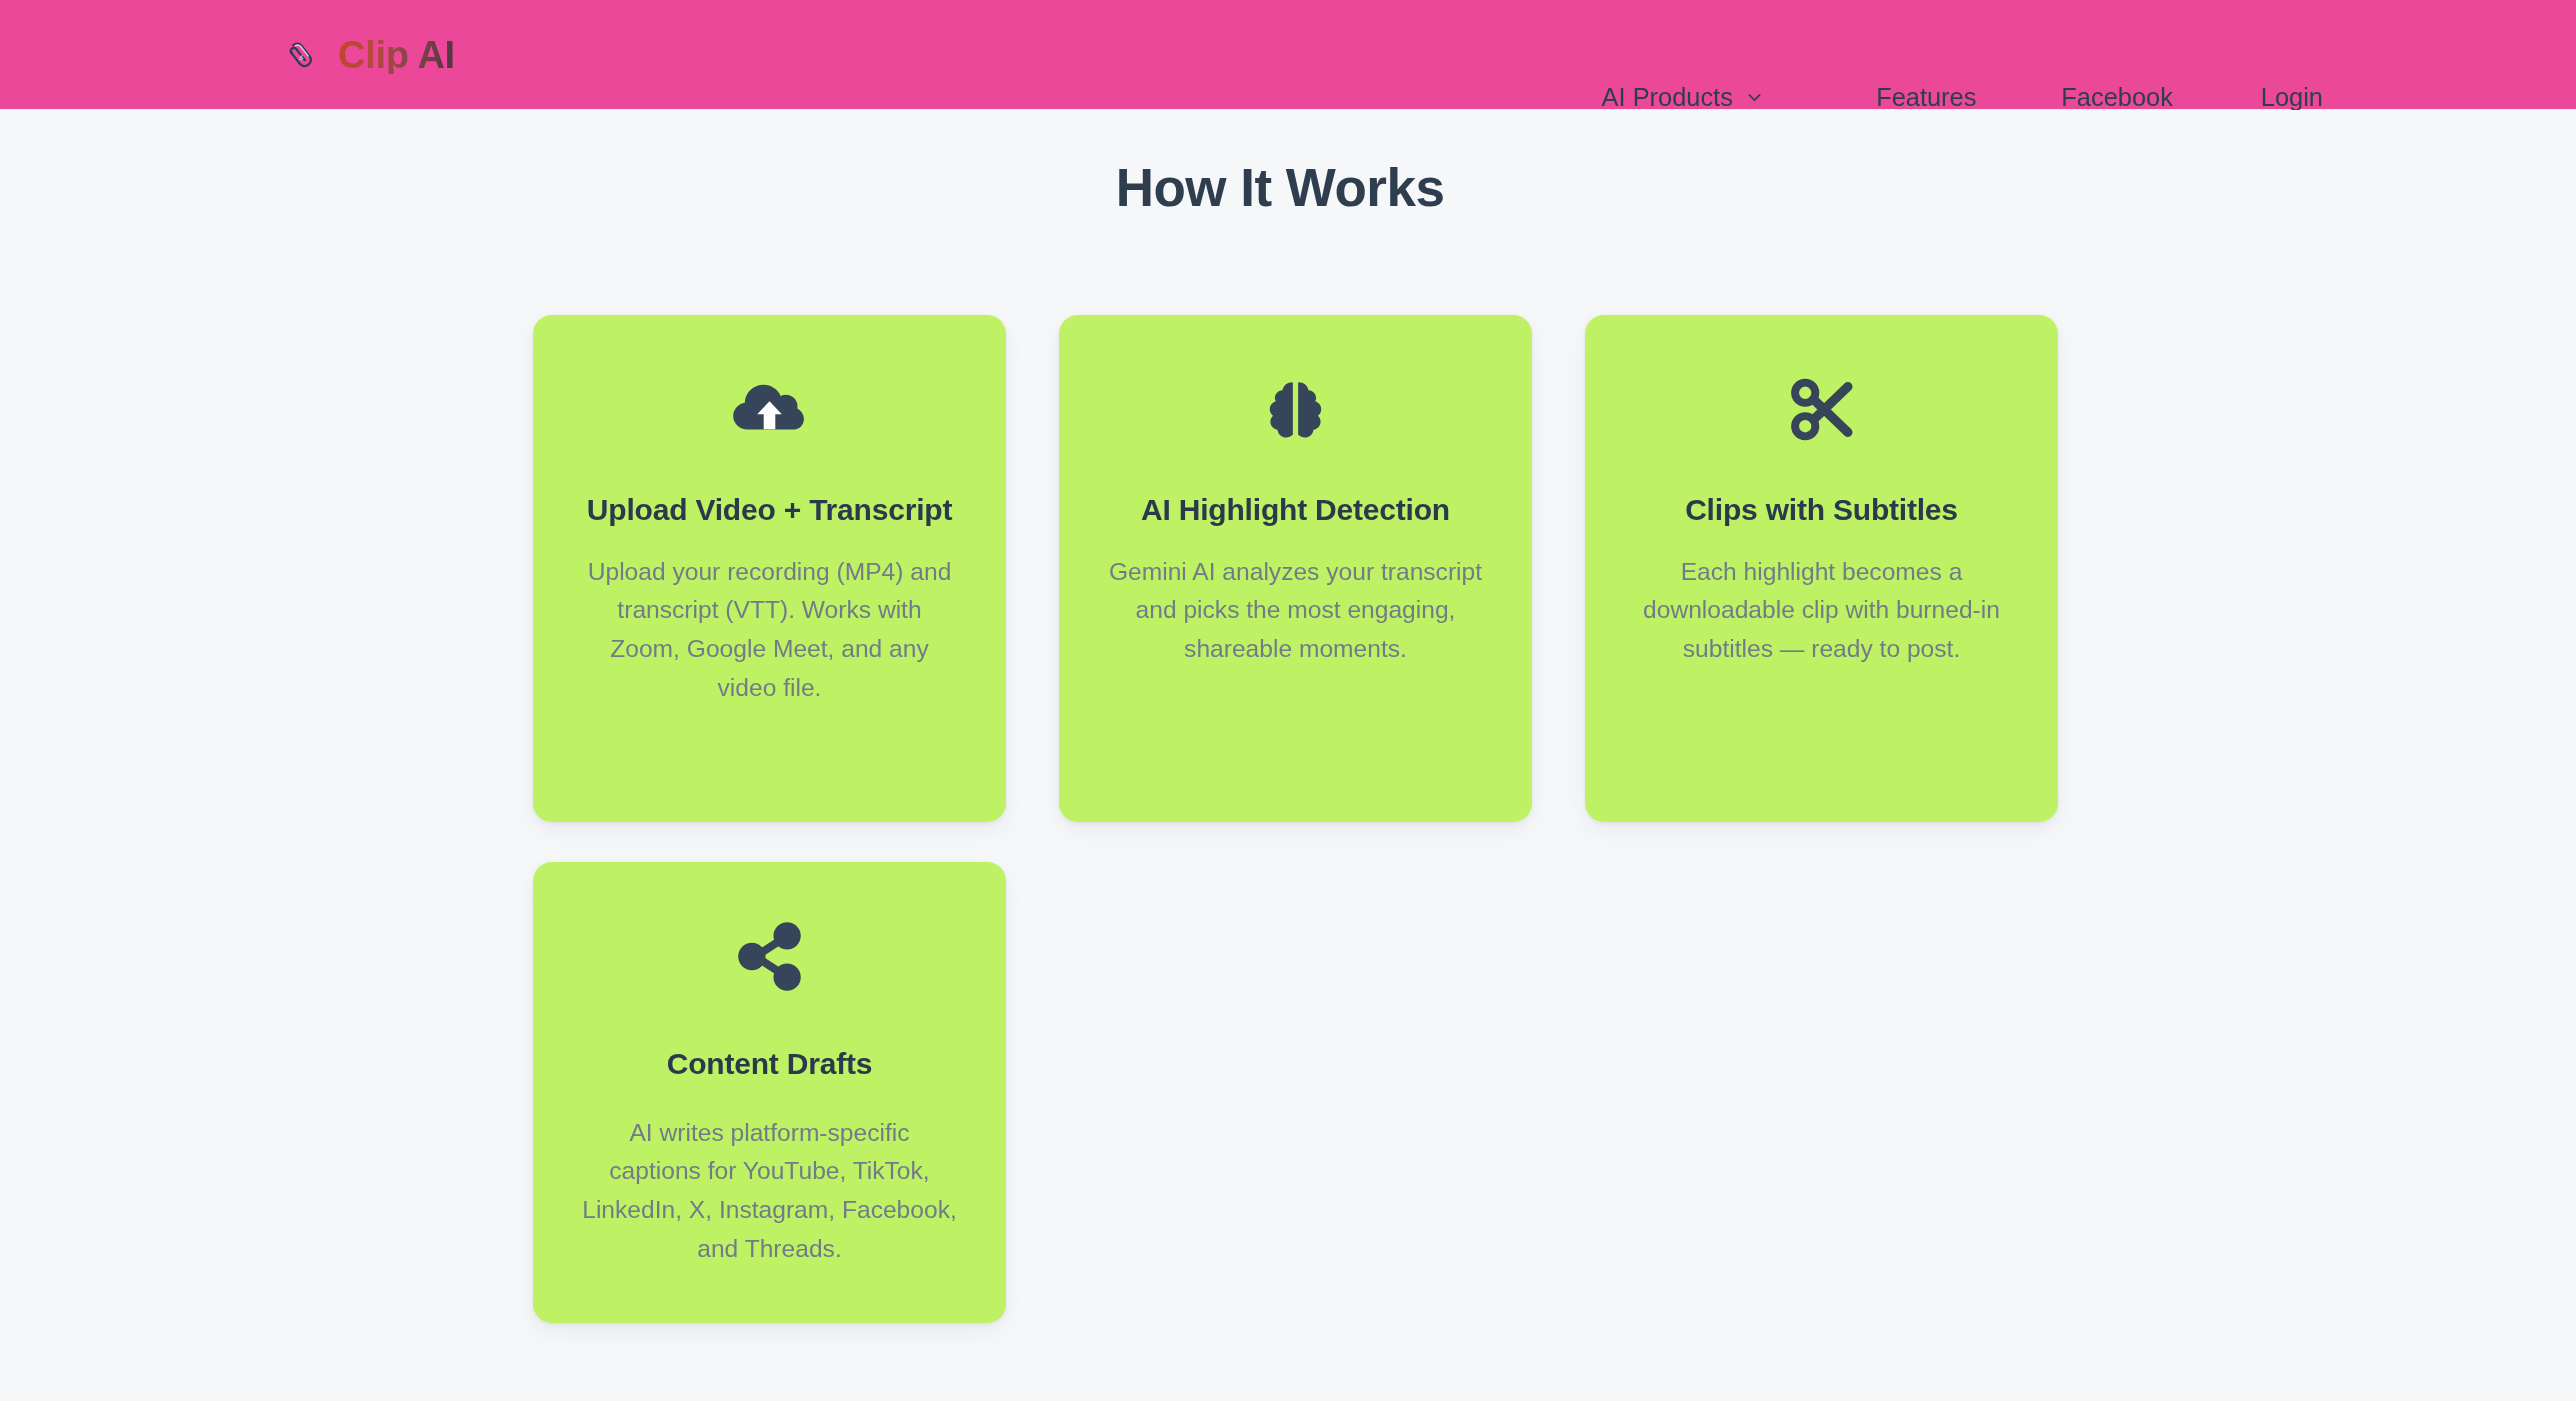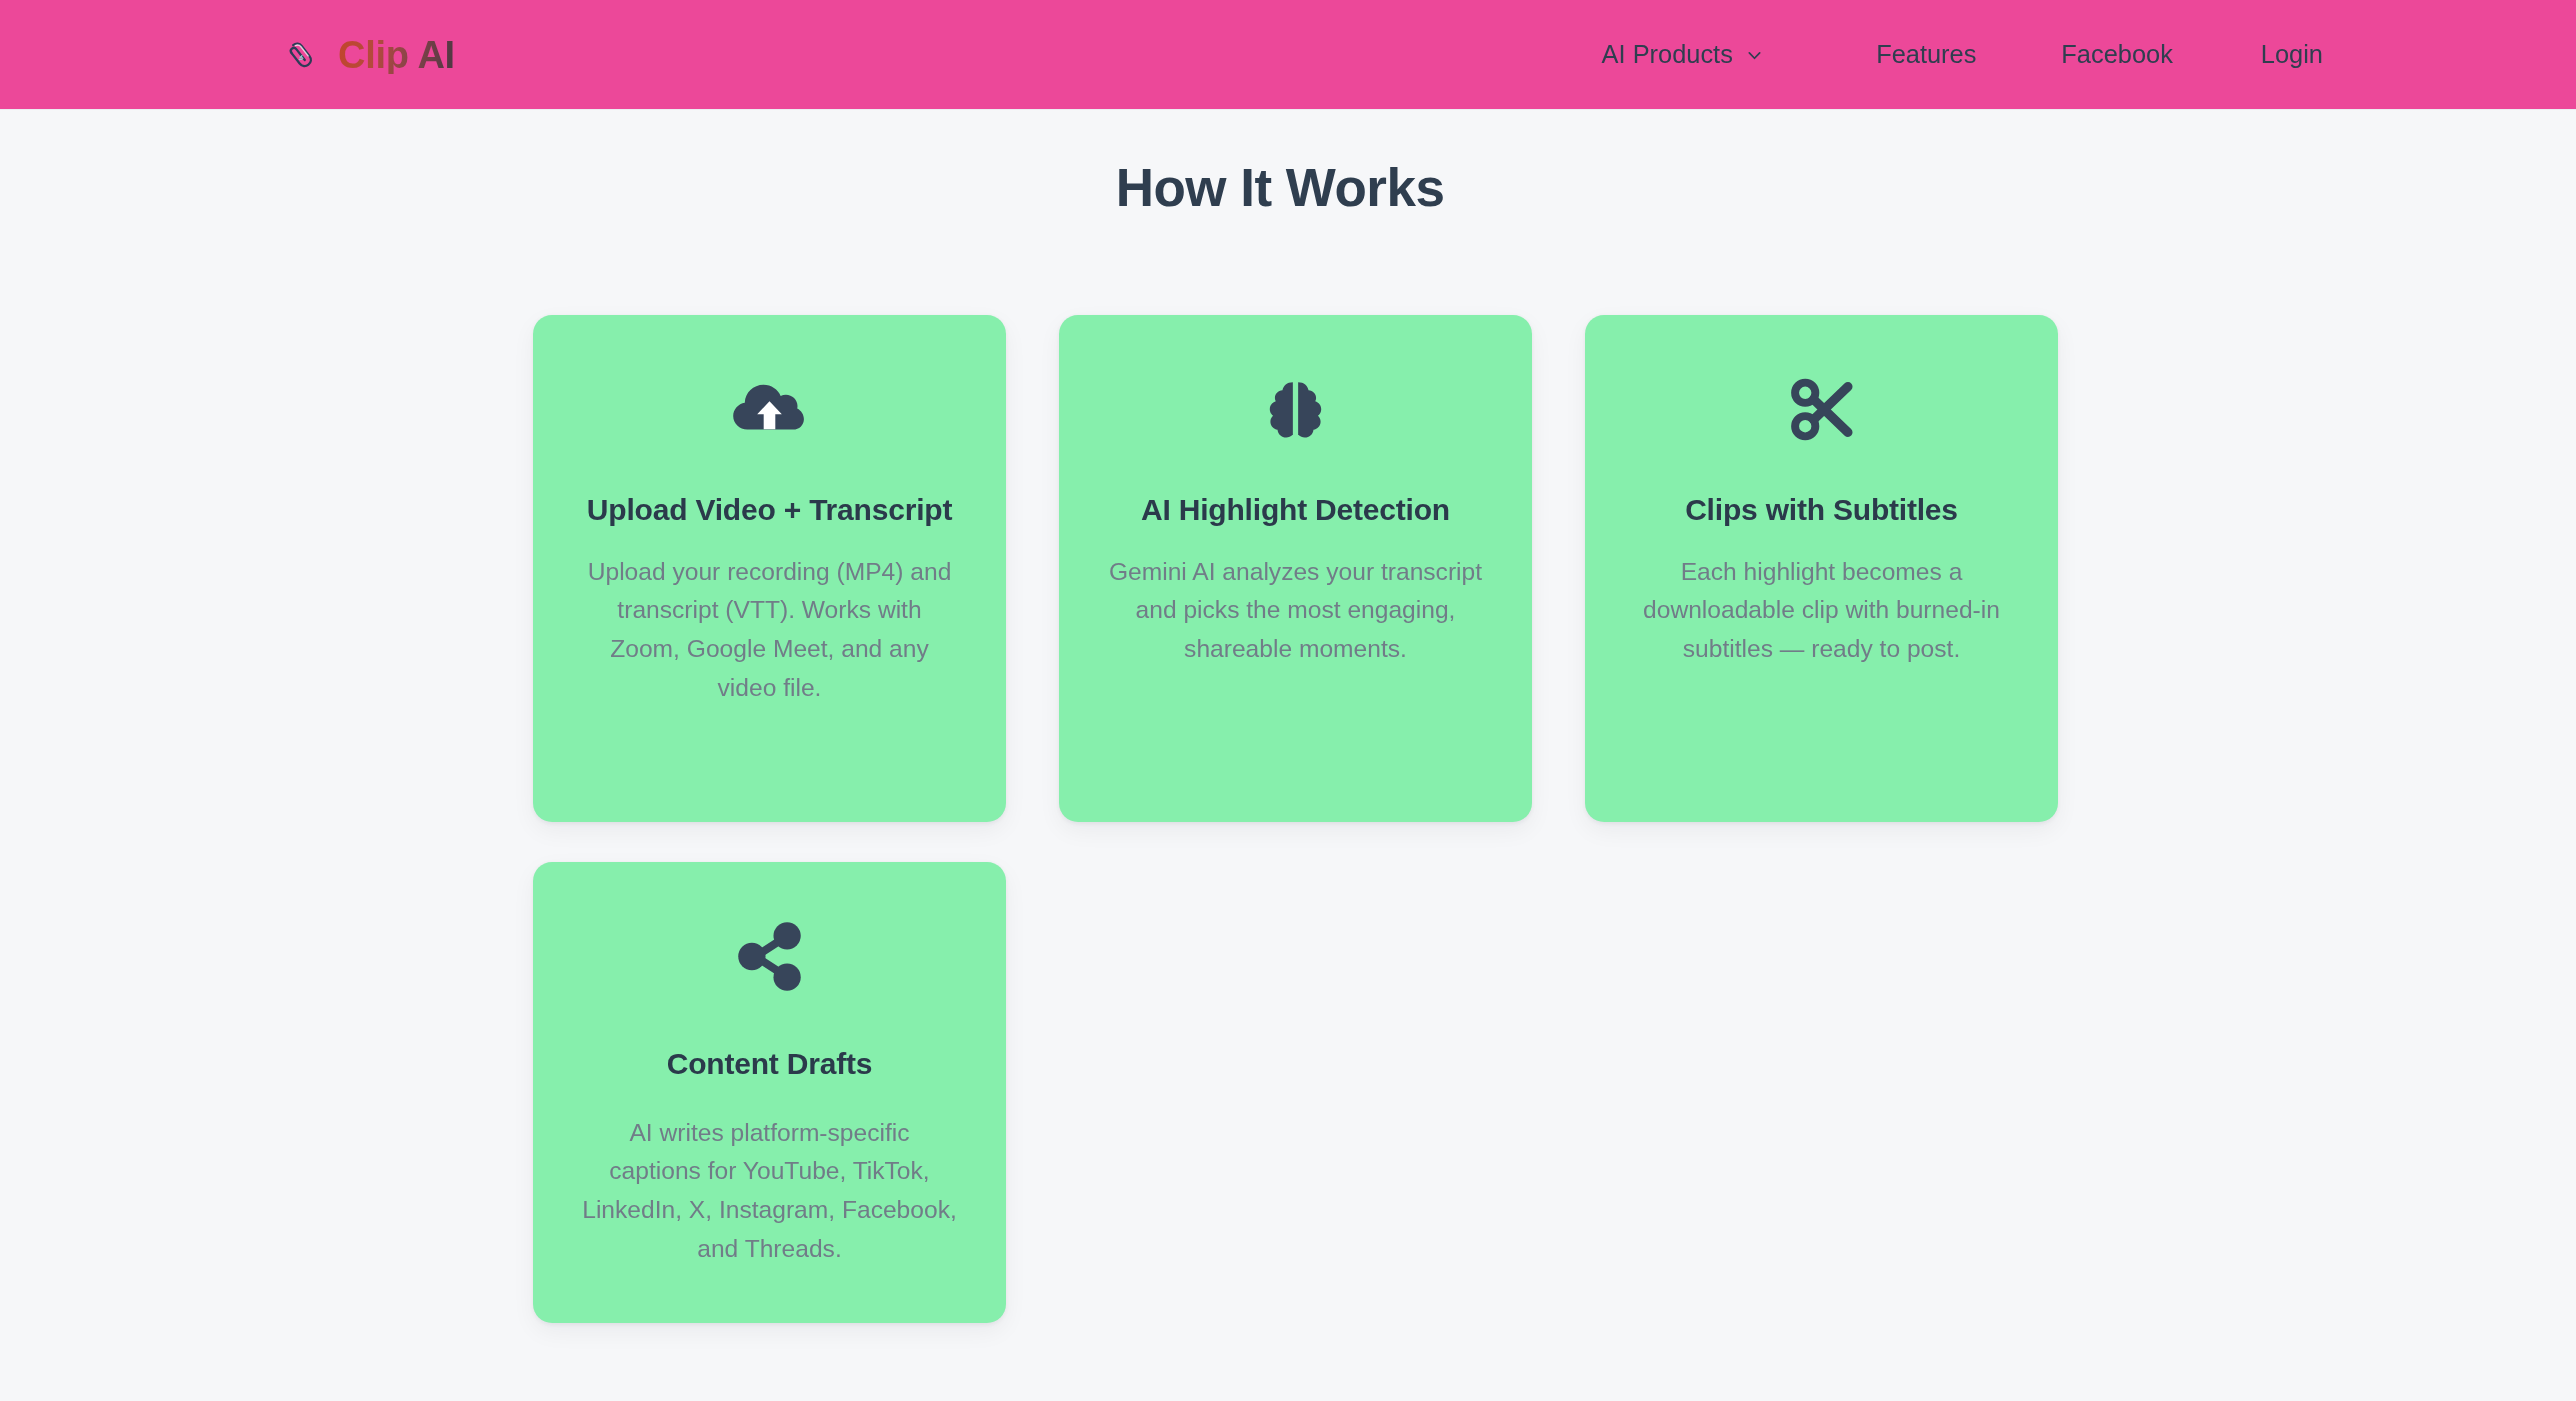--- a/index.html
+++ b/index.html
@@ -34,21 +34,21 @@
   .brand-text{
     font-size:38px; font-weight:700; letter-spacing:-0.3px;
     background:linear-gradient(100deg,#c2452c 0%, #b44a3d 32%, #8a4449 60%, #4a3743 100%);
     -webkit-background-clip:text; background-clip:text;
     -webkit-text-fill-color:transparent; color:#7a4340;
     white-space:nowrap; line-height:1;
   }
 
   .main-nav{
     position:absolute; right:0; top:0; height:110px;
-    display:flex; align-items:center;
+    display:flex; align-items:flex-end;
   }
   .nav-item{
     font-size:25.4px; color:#2f3e4f; font-weight:400;
     text-decoration:none; white-space:nowrap;
     display:flex; align-items:center; gap:12.3px;
     line-height:1;
   }
   .nav-products{ margin-right:112px; margin-left:0; }
   .nav-features{ margin-right:85px; }
   .nav-pricing{ margin-right:88px; }
@@ -72,21 +72,21 @@
   
   .card-grid{
     position:absolute; top:205px; left:533px;
     width:1510px;
     display:grid;
     grid-template-columns:repeat(3, 473px);
     column-gap:53px;
     row-gap:40px;
   }
   .feature-card{
-    background:#86efac;
+    background:#bef264;
     border-radius:19px;
     box-shadow:0 1.8px 4.4px rgba(17,24,39,0.055), 0 8.8px 23px rgba(17,24,39,0.05);
     padding:54px 39px 51px;
     display:flex; flex-direction:column; align-items:center;
     text-align:center;
   }
   .card-1{ min-height:507px; }
   .card-2{ min-height:507px; }
   .card-3{ min-height:507px; }
   .card-4{ min-height:461px; }

